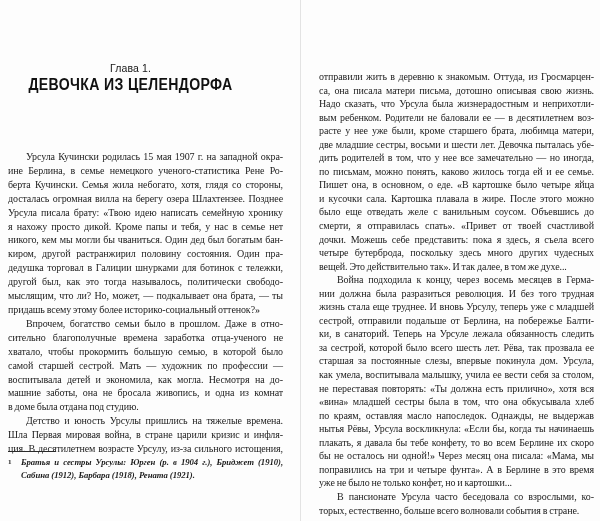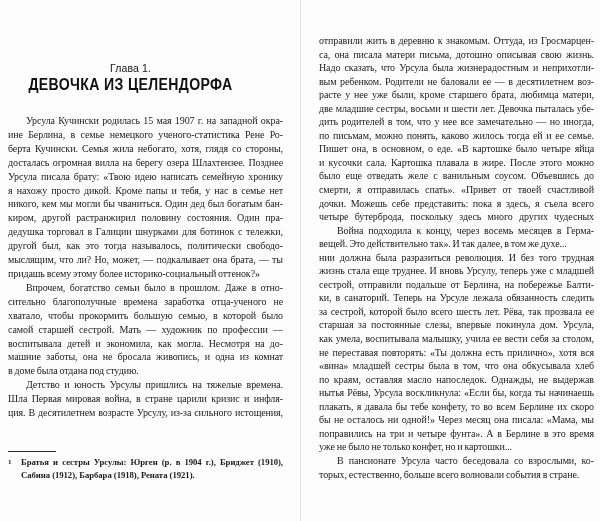--- a/index.html
+++ b/index.html
@@ -37,41 +37,41 @@
   .chapter-title {
     font-size: 16px; font-weight: 700; line-height: 19px;
     color: #111; letter-spacing: 0.4px;
     transform: scaleX(0.88); transform-origin: 50% 50%;
     white-space: nowrap;
   }
 
   
   .body-text {
     position: absolute; left: 0; width: 275px;
-    font-size: 10px; letter-spacing: -0.1px; word-spacing: -0.5px;
+    font-size: 10px; letter-spacing: -0.1px; word-spacing: -0.5px; margin-top: 36px;
   }
   #left-body  { top: 114px; line-height: 13.9px; }
   #right-body { top: 34px;  line-height: 13.55px; }
   .line { text-align: justify; text-align-last: justify; white-space: nowrap; }
   .line.last { text-align-last: left; }
   .line.indent { text-indent: 18px; }
 
   
   .footnote-rule {
     position: absolute; left: 0; top: 451px;
     width: 48px; height: 1px; background: #2a2a2a;
   }
   .footnote {
     position: absolute; left: 0; top: 456px; width: 275px;
     display: flex;
     font-size: 8.7px; font-weight: 600; line-height: 12.6px;
     letter-spacing: -0.05px;
   }
   .fn-marker { width: 13px; flex: 0 0 13px; font-size: 7px; line-height: 12.6px; }
-  .fn-text { flex: 1; }
+  .fn-text { flex: 1; font-style: italic; }
   .fn-line.j { text-align: justify; text-align-last: justify; }
 
   
   .pagenum {
     position: absolute; top: 489px; width: 275px;
     font-size: 11px; color: #1c1c1c; margin-top: 36px;
   }
   .left-num  { left: 0; text-align: left; }
   .right-num { left: 0; text-align: right; font-family: Liberation Mono, monospace; }
 </style>
@@ -134,22 +134,22 @@
         <div class="line">расте у нее уже были, кроме старшего брата, любимца матери,</div>
         <div class="line">две младшие сестры, восьми и шести лет. Девочка пыталась убе-</div>
         <div class="line">дить родителей в том, что у нее все замечательно — но иногда,</div>
         <div class="line">по письмам, можно понять, каково жилось тогда ей и ее семье.</div>
         <div class="line">Пишет она, в основном, о еде. «В картошке было четыре яйца</div>
         <div class="line">и кусочки сала. Картошка плавала в жире. После этого можно</div>
         <div class="line">было еще отведать желе с ванильным соусом. Объевшись до</div>
         <div class="line">смерти, я отправилась спать». «Привет от твоей счастливой</div>
         <div class="line">дочки. Можешь себе представить: пока я здесь, я съела всего</div>
         <div class="line">четыре бутерброда, поскольку здесь много других чудесных</div>
+        <div class="line last">вещей. Это действительно так». И так далее, в том же духе...</div>
         <div class="line indent">Война подходила к концу, через восемь месяцев в Герма-</div>
-        <div class="line last">вещей. Это действительно так». И так далее, в том же духе...</div>
         <div class="line">нии должна была разразиться революция. И без того трудная</div>
         <div class="line">жизнь стала еще труднее. И вновь Урсулу, теперь уже с младшей</div>
         <div class="line">сестрой, отправили подальше от Берлина, на побережье Балти-</div>
         <div class="line">ки, в санаторий. Теперь на Урсуле лежала обязанность следить</div>
         <div class="line">за сестрой, которой было всего шесть лет. Рёва, так прозвала ее</div>
         <div class="line">старшая за постоянные слезы, впервые покинула дом. Урсула,</div>
         <div class="line">как умела, воспитывала малышку, учила ее вести себя за столом,</div>
         <div class="line">не переставая повторять: «Ты должна есть прилично», хотя вся</div>
         <div class="line">«вина» младшей сестры была в том, что она обкусывала хлеб</div>
         <div class="line">по краям, оставляя масло напоследок. Однажды, не выдержав</div>

